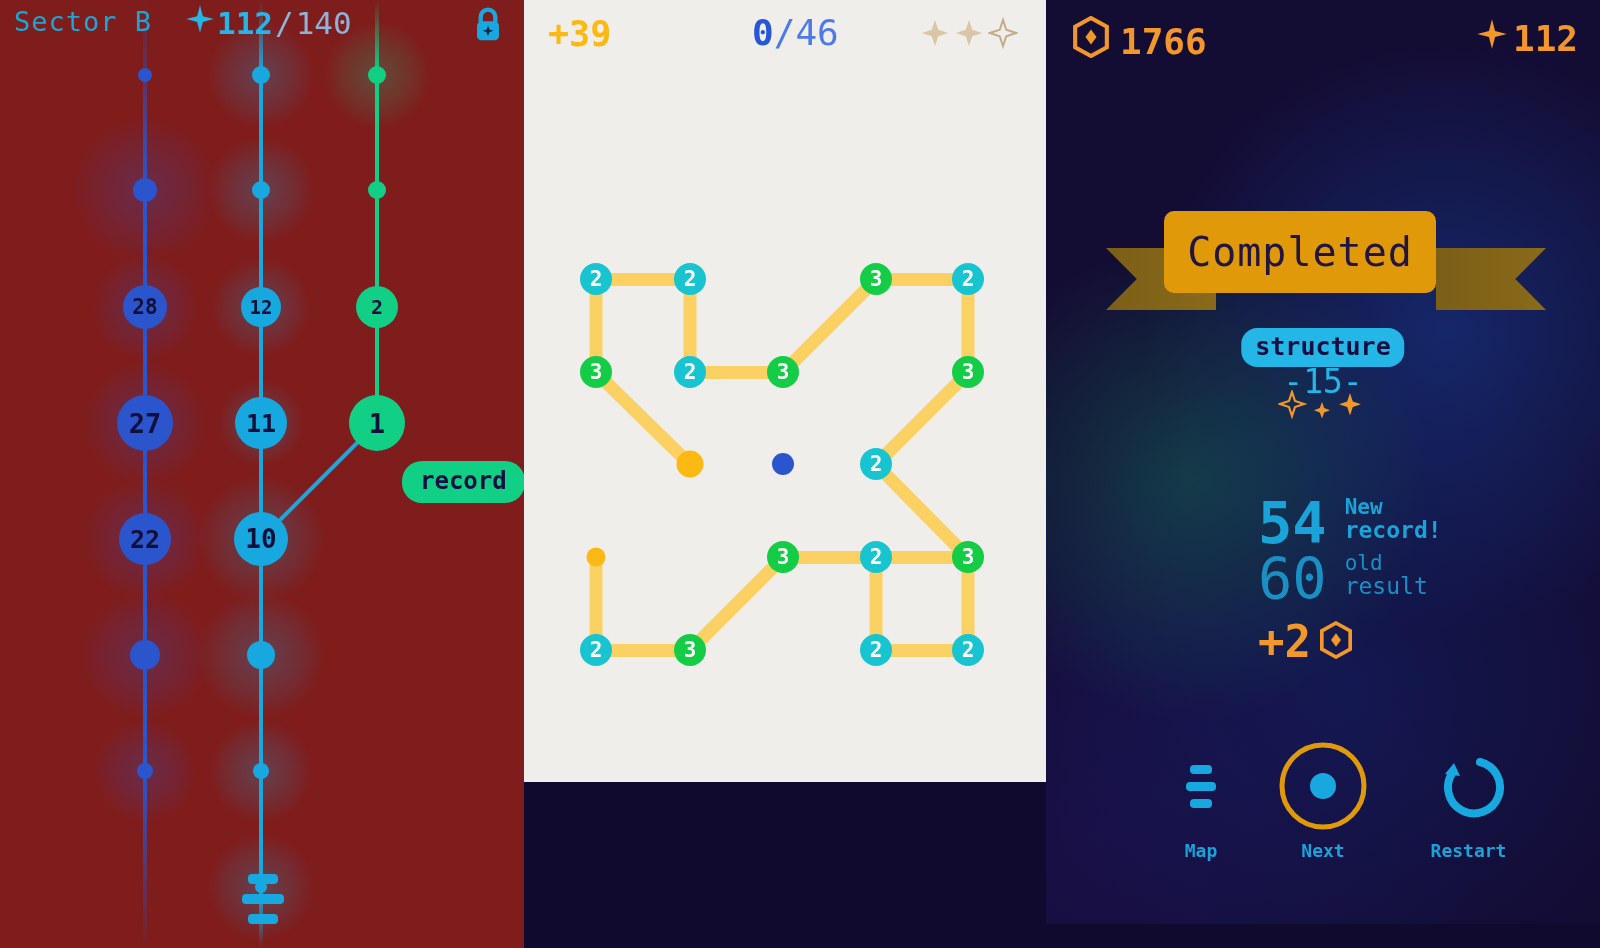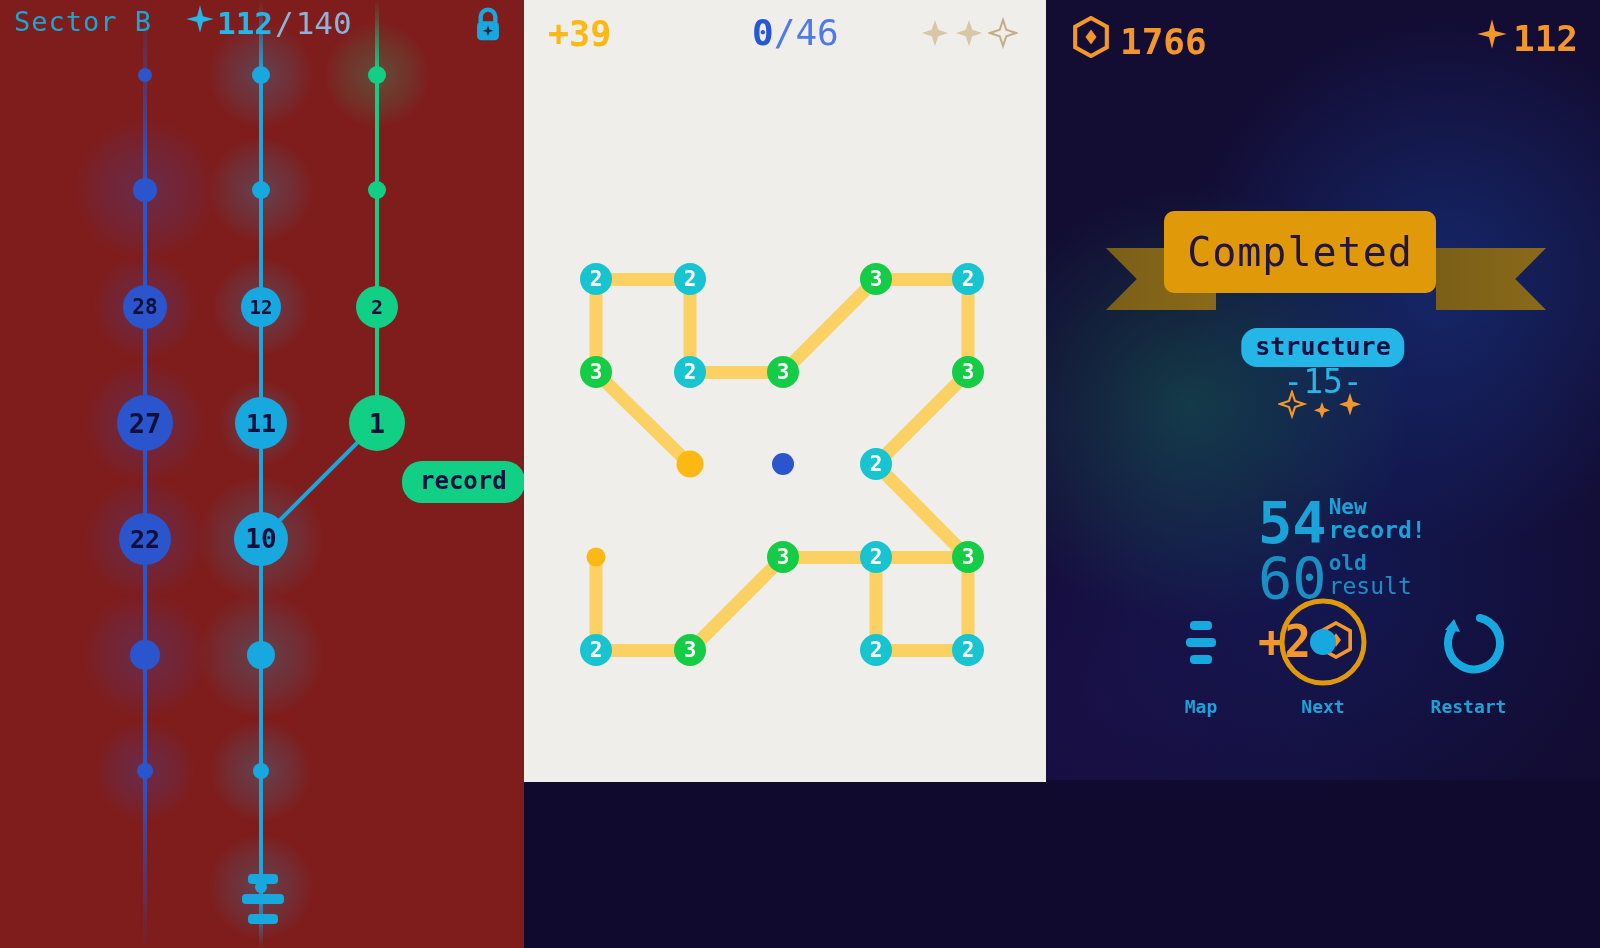--- a/index.html
+++ b/index.html
@@ -109,21 +109,21 @@
   }
   .pnode.c2 { background:#18c4cf; }
   .pnode.c3 { background:#15cc46; }
   .dot-orange { position:absolute; width:27px; height:27px; border-radius:50%; background:#fcb813; transform:translate(-50%,-50%); z-index:8; }
   .dot-orange.small { width:19px; height:19px; }
   .dot-blue { position:absolute; width:22px; height:22px; border-radius:50%; background:#2b55cd; transform:translate(-50%,-50%); z-index:8; }
   .chevron-down { position:absolute; left:50%; top:856px; transform:translateX(-50%); width:54px; height:40px; z-index:20; }
 
   
   .result-panel {
-    width: 554px; height: 780px; position: relative; overflow: hidden;
+    width: 554px; height: 924px; position: relative; overflow: hidden;
     background:
       radial-gradient(circle at 26% 52%, rgba(20,96,86,0.55) 0%, rgba(20,96,86,0) 38%),
       radial-gradient(circle at 72% 36%, rgba(22,62,150,0.55) 0%, rgba(22,62,150,0) 42%),
       radial-gradient(circle at 55% 74%, rgba(18,40,120,0.40) 0%, rgba(18,40,120,0) 45%),
       radial-gradient(circle at 10% 90%, rgba(30,20,90,0.5) 0%, rgba(30,20,90,0) 40%),
       #130c33;
     flex: 1 1 auto;
   }
   .rp-header { position:absolute; top:0; left:0; right:0; height:80px; }
   .hex-count {
@@ -166,24 +166,24 @@
     font-size: 33px; color:#25b6e8;
     font-family: "DejaVu Sans Mono", monospace; z-index:6;
   }
   .level-stars { position:absolute; left:50%; transform:translateX(-50%); top: 390px; width: 90px; height: 34px; z-index:6; }
 
   .score-block { position:absolute; left: 212px; top: 496px; z-index: 6; }
   .row-new { display:flex; align-items:flex-start; }
   .big-num { font-size: 57px; font-weight:bold; color:#1aa3d8; line-height: 0.95;
              font-family: "DejaVu Sans Mono", monospace; }
   .big-num.old { color:#1a8fc4; font-weight:normal; }
-  .lab { margin-left: 2px; font-family:"DejaVu Sans Mono", monospace; }
+  .lab { margin-left: 18px; font-family:"DejaVu Sans Mono", monospace; }
   .lab .l1 { font-size: 21px; font-weight:bold; color:#1aa3d8; line-height:1.05; display:block; }
   .lab .l2 { font-size: 23px; font-weight:bold; color:#1aa3d8; line-height:1.05; display:block; }
-  .lab.old .l1 { font-size: 21px; font-weight:bold; color:#1a8fc4; }
+  .lab.old .l1 { font-size: 21px; font-weight:normal; color:#1a8fc4; }
   .lab.old .l2 { font-size: 23px; font-weight:normal; color:#1a8fc4; }
   .row-old { display:flex; align-items:flex-start; margin-top: 2px; }
   .reward { display:flex; align-items:center; gap: 8px; margin-top: 10px; }
   .reward .rn { font-size: 44px; font-weight:bold; color:#f3972a; font-family:"DejaVu Sans Mono", monospace; }
 
   .nav { position:absolute; left:0; right:0; bottom: 34px; height: 150px; z-index:10; }
   .nav-item { position:absolute; text-align:center; }
   .nav-item .cap {
     font-size: 18px; font-weight:bold; color:#1aa3d8; margin-top: 8px;
     font-family: "DejaVu Sans Mono", monospace;

